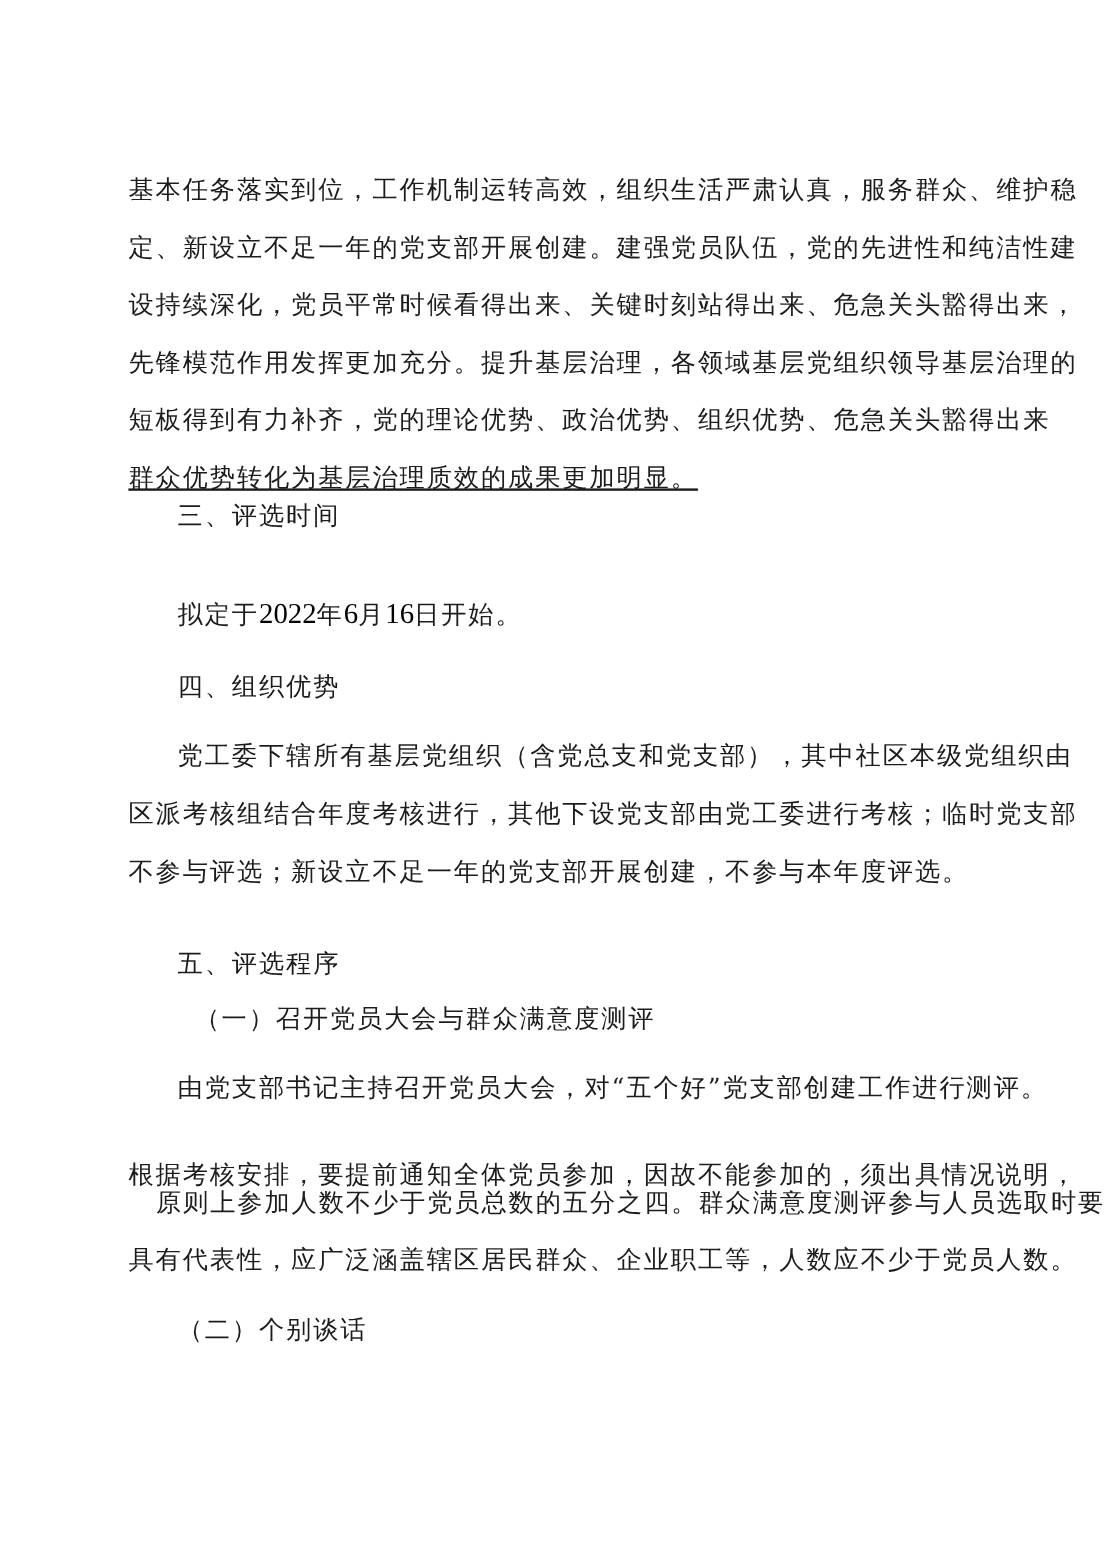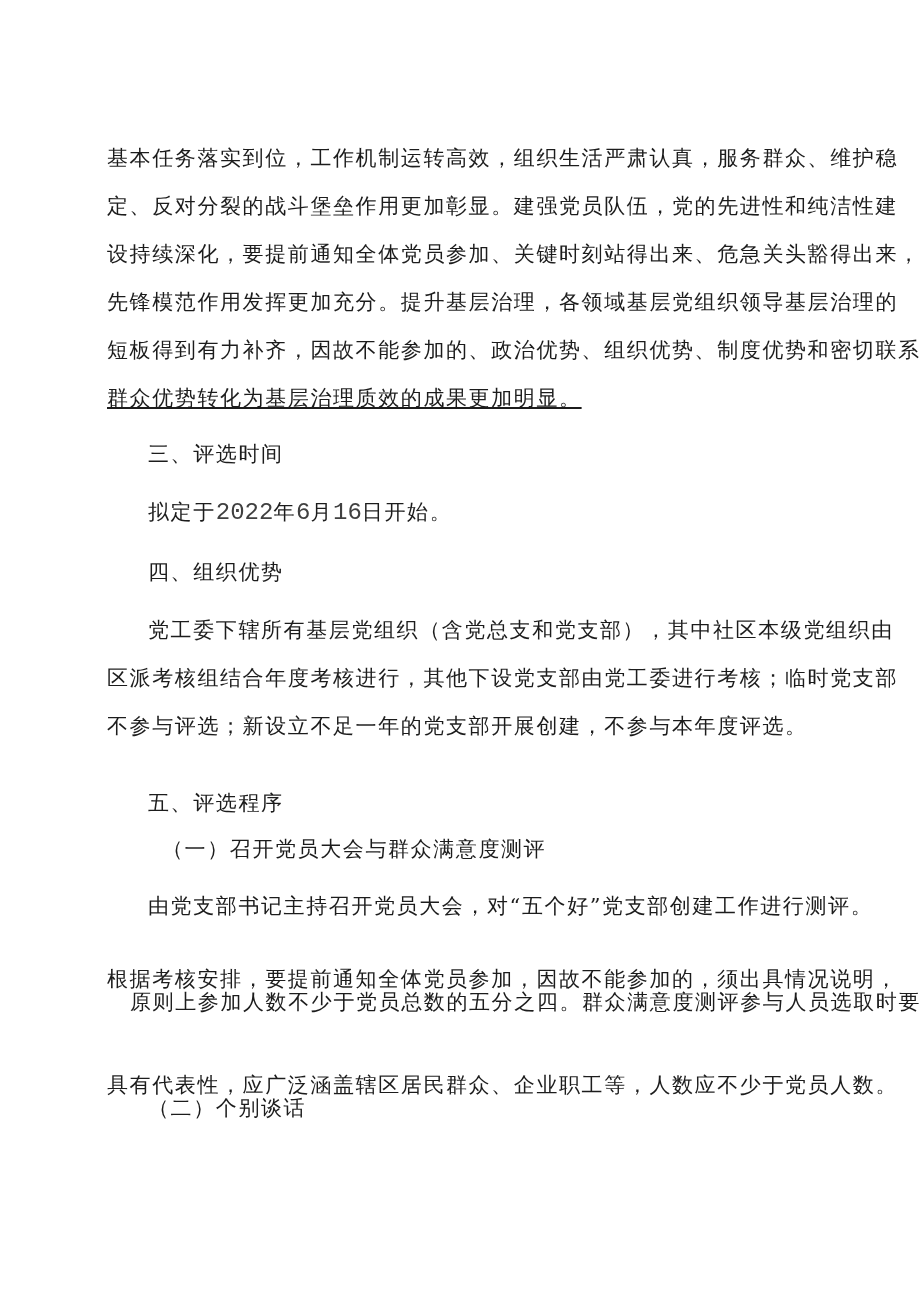--- a/index.html
+++ b/index.html
@@ -28,54 +28,54 @@
       left: 107px;
       font-size: 21px;
       line-height: 26px;
       white-space: nowrap;
       letter-spacing: 1.6px;
       color: #1c1c1c;
     }
     .indent1 { left: 148px; }
     .indent2 { left: 162px; }
     .num {
-      font-family: Liberation Mono, monospace;
+      font-family: Liberation Serif, serif;
       font-size: 24px;
       letter-spacing: 0;
-      color: #404040;
+      color: #000000;
     }
   </style>
 </head>
 <body>
 
 <div class="page">
 
   <div class="line" style="top:145px;">基本任务落实到位，工作机制运转高效，组织生活严肃认真，服务群众、维护稳</div>
-  <div class="line" style="top:193px;">定、反对分裂的战斗堡垒作用更加彰显。建强党员队伍，党的先进性和纯洁性建</div>
-  <div class="line" style="top:241px;">设持续深化，要提前通知全体党员参加、关键时刻站得出来、危急关头豁得出来，</div>
+  <div class="line" style="top:193px;">定、新设立不足一年的党支部开展创建。建强党员队伍，党的先进性和纯洁性建</div>
+  <div class="line" style="top:241px;">设持续深化，党员平常时候看得出来、关键时刻站得出来、危急关头豁得出来，</div>
   <div class="line" style="top:289px;">先锋模范作用发挥更加充分。提升基层治理，各领域基层党组织领导基层治理的</div>
-  <div class="line" style="top:337px;">短板得到有力补齐，因故不能参加的、政治优势、组织优势、制度优势和密切联系</div>
+  <div class="line" style="top:337px;">短板得到有力补齐，党的理论优势、政治优势、组织优势、危急关头豁得出来</div>
   <div class="line" style="top:385px;text-decoration:underline;">群众优势转化为基层治理质效的成果更加明显。</div>
 
-  <div class="line indent1" style="top:441px;">三、评选时间</div>
+  <div class="line indent1" style="top:417px;">三、评选时间</div>
 
   <div class="line indent1" style="top:499px;">
     <span>拟定于</span><span class="num">2022</span><span>年</span><span class="num">6</span><span>月</span><span class="num">16</span><span>日开始。</span>
   </div>
 
   <div class="line indent1" style="top:559px;">四、组织优势</div>
 
   <div class="line indent1" style="top:617px;">党工委下辖所有基层党组织（含党总支和党支部），其中社区本级党组织由</div>
   <div class="line" style="top:665px;">区派考核组结合年度考核进行，其他下设党支部由党工委进行考核；临时党支部</div>
   <div class="line" style="top:713px;">不参与评选；新设立不足一年的党支部开展创建，不参与本年度评选。</div>
 
   <div class="line indent1" style="top:770px;margin-top:20px;">五、评选程序</div>
 
   <div class="line indent2" style="top:836px;">（一）召开党员大会与群众满意度测评</div>
 
   <div class="line indent1" style="top:893px;">由党支部书记主持召开党员大会，对“五个好”党支部创建工作进行测评。</div>
   <div class="line" style="top:966px;">根据考核安排，要提前通知全体党员参加，因故不能参加的，须出具情况说明，</div>
   <div class="line" style="top:989px;margin-left:23px;">原则上参加人数不少于党员总数的五分之四。群众满意度测评参与人员选取时要</div>
-  <div class="line" style="top:1037px;margin-top:35px;">具有代表性，应广泛涵盖辖区居民群众、企业职工等，人数应不少于党员人数。</div>
+  <div class="line" style="top:1037px;">具有代表性，应广泛涵盖辖区居民群众、企业职工等，人数应不少于党员人数。</div>
 
   <div class="line indent1" style="top:1095px;">（二）个别谈话</div>
 
 </div>
 
 </body></html>

